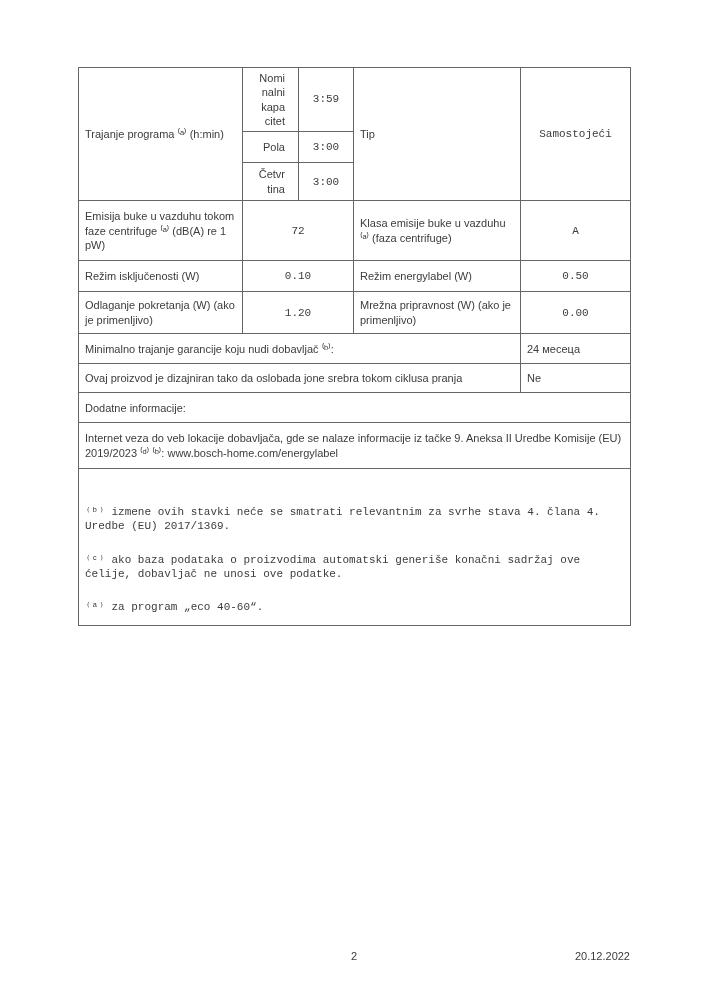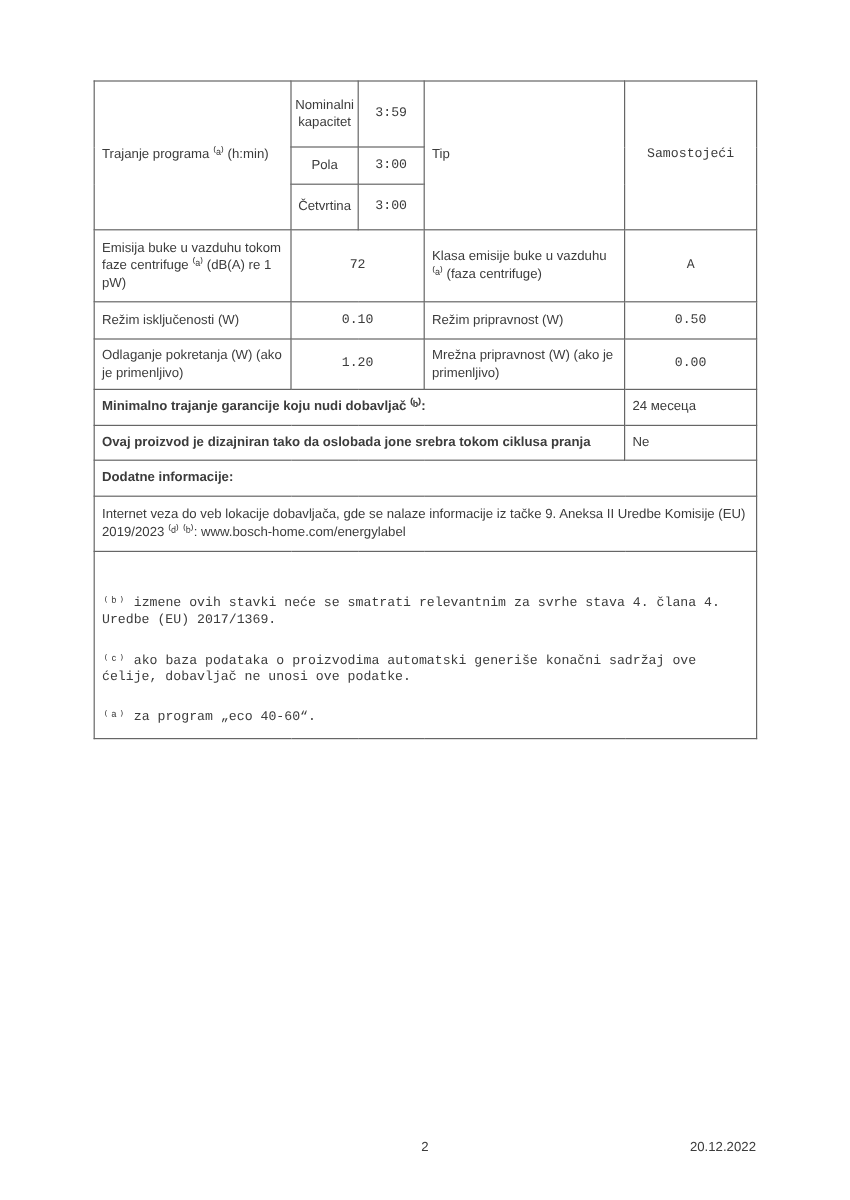--- a/index.html
+++ b/index.html
@@ -27,26 +27,26 @@
     color: #3c3c3c;
   }
   .doc-table td {
     border: 1px solid #666666;
     padding: 3px 6px;
     vertical-align: middle;
     overflow: hidden;
   }
   .doc-table td.center { text-align: center; font-family: Liberation Mono, monospace; }
   .doc-table td.sub {
-    text-align: center;
-    padding: 3px 3px;
+    text-align: right;
+    padding: 3px 13px;
     overflow-wrap: break-word;
     word-break: break-word;
   }
-  .doc-table td.bold { font-weight: bold; }
+  .doc-table td.bold { font-weight: normal; }
   .doc-table td.footnotes {
     vertical-align: top;
     padding: 36px 6px 10px 6px;
   }
   .doc-table td.footnotes p {
     margin: 0 0 19px 0;
   }
   .doc-table td.footnotes p:last-child { margin-bottom: 0; }
 
   .r-nominal  { height: 55px; }
@@ -111,21 +111,21 @@
 
     <tr class="r-noise">
       <td>Emisija buke u vazduhu tokom faze centrifuge ⁽ᵃ⁾ (dB(A) re 1 pW)</td>
       <td colspan="2" class="center">72</td>
       <td>Klasa emisije buke u vazduhu ⁽ᵃ⁾ (faza centrifuge)</td>
       <td class="center">A</td>
     </tr>
     <tr class="r-off">
       <td>Režim isključenosti (W)</td>
       <td colspan="2" class="center">0.10</td>
-      <td>Režim pripravnost (W)</td>
+      <td>Režim energylabel (W)</td>
       <td class="center">0.50</td>
     </tr>
     <tr class="r-delay">
       <td>Odlaganje pokretanja (W) (ako je primenljivo)</td>
       <td colspan="2" class="center">1.20</td>
       <td>Mrežna pripravnost (W) (ako je primenljivo)</td>
       <td class="center">0.00</td>
     </tr>
 
     <tr class="r-warranty">

